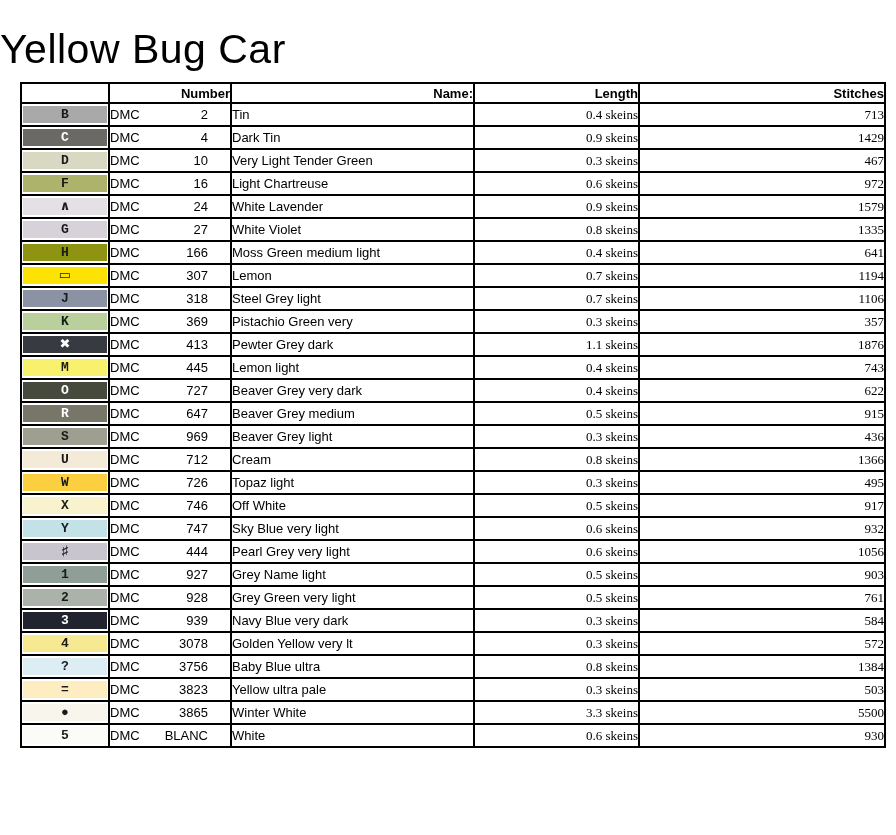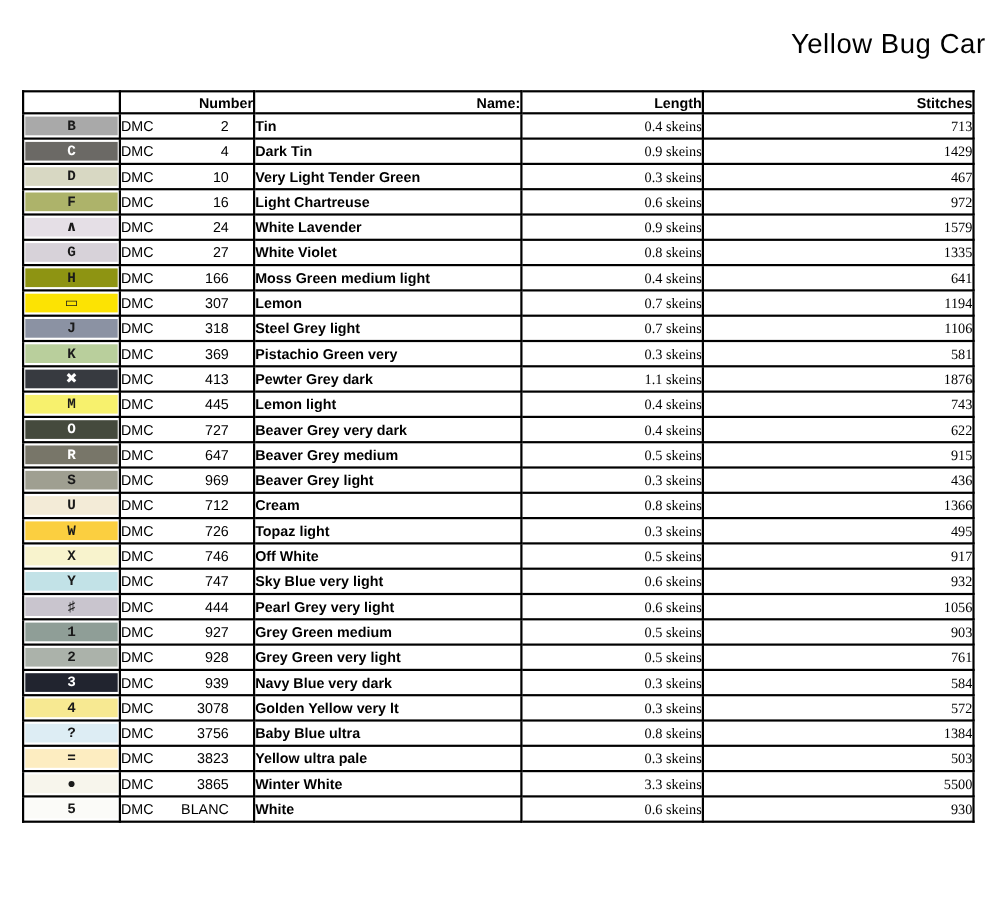--- a/index.html
+++ b/index.html
@@ -7,22 +7,22 @@
   body {
     width: 896px; height: 835px;
     background: #ffffff;
     font-family: "Liberation Sans", sans-serif;
     color: #000;
     position: relative;
   }
   .page-title {
     position: absolute;
     top: 26px; left: 0; width: 100%;
-    text-align: right;
-    font-size: 25px;
+    text-align: left;
+    font-size: 41px;
     letter-spacing: 0.5px;
   }
   table.key {
     position: absolute;
     top: 82px; left: 20px;
     border-collapse: collapse;
     table-layout: fixed;
   }
   table.key th, table.key td {
     border: 2px solid #000;
@@ -31,21 +31,21 @@
     white-space: nowrap;
     padding: 0;
   }
   table.key th {
     text-align: right;
     height: 20px;
     padding-left: 7px;
     font-weight: bold;
   }
   table.key td { height: 22px; background: #fff; }
-  td.nm { padding-left: 7px; font-weight: bold; }
+  td.nm { padding-left: 7px; }
   td.len, td.st { text-align: right; padding-right: 3px; font-family: Liberation Serif, serif; }
   td.num { padding-left: 8px; margin-top: 24px; }
   .brand { display: inline-block; width: 40px; }
   .code  { display: inline-block; width: 58px; text-align: right; }
   td.sym { padding: 0; }
   .swatch {
     margin: 2px 1px;
     height: 17px;
     line-height: 17px;
     text-align: center;
@@ -158,21 +158,21 @@
         <td class="len">0.7 skeins</td>
         <td class="st">1106</td>
       </tr>
       <tr>
         <td class="sym">
           <div class="swatch" style="background: rgb(185, 207, 156); color: rgb(26, 26, 26);">K</div>
         </td>
         <td class="num"><span class="brand">DMC</span><span class="code">369</span></td>
         <td class="nm">Pistachio Green very</td>
         <td class="len">0.3 skeins</td>
-        <td class="st">581</td>
+        <td class="st">357</td>
       </tr>
       <tr>
         <td class="sym">
           <div class="swatch" style="background: rgb(55, 58, 64); color: rgb(255, 255, 255);">✖</div>
         </td>
         <td class="num"><span class="brand">DMC</span><span class="code">413</span></td>
         <td class="nm">Pewter Grey dark</td>
         <td class="len">1.1 skeins</td>
         <td class="st">1876</td>
       </tr>
@@ -255,21 +255,21 @@
         <td class="num"><span class="brand">DMC</span><span class="code">444</span></td>
         <td class="nm">Pearl Grey very light</td>
         <td class="len">0.6 skeins</td>
         <td class="st">1056</td>
       </tr>
       <tr>
         <td class="sym">
           <div class="swatch" style="background: rgb(143, 158, 151); color: rgb(26, 26, 26);">1</div>
         </td>
         <td class="num"><span class="brand">DMC</span><span class="code">927</span></td>
-        <td class="nm">Grey Green medium</td>
+        <td class="nm">Grey Name light</td>
         <td class="len">0.5 skeins</td>
         <td class="st">903</td>
       </tr>
       <tr>
         <td class="sym">
           <div class="swatch" style="background: rgb(171, 178, 170); color: rgb(26, 26, 26);">2</div>
         </td>
         <td class="num"><span class="brand">DMC</span><span class="code">928</span></td>
         <td class="nm">Grey Green very light</td>
         <td class="len">0.5 skeins</td>

